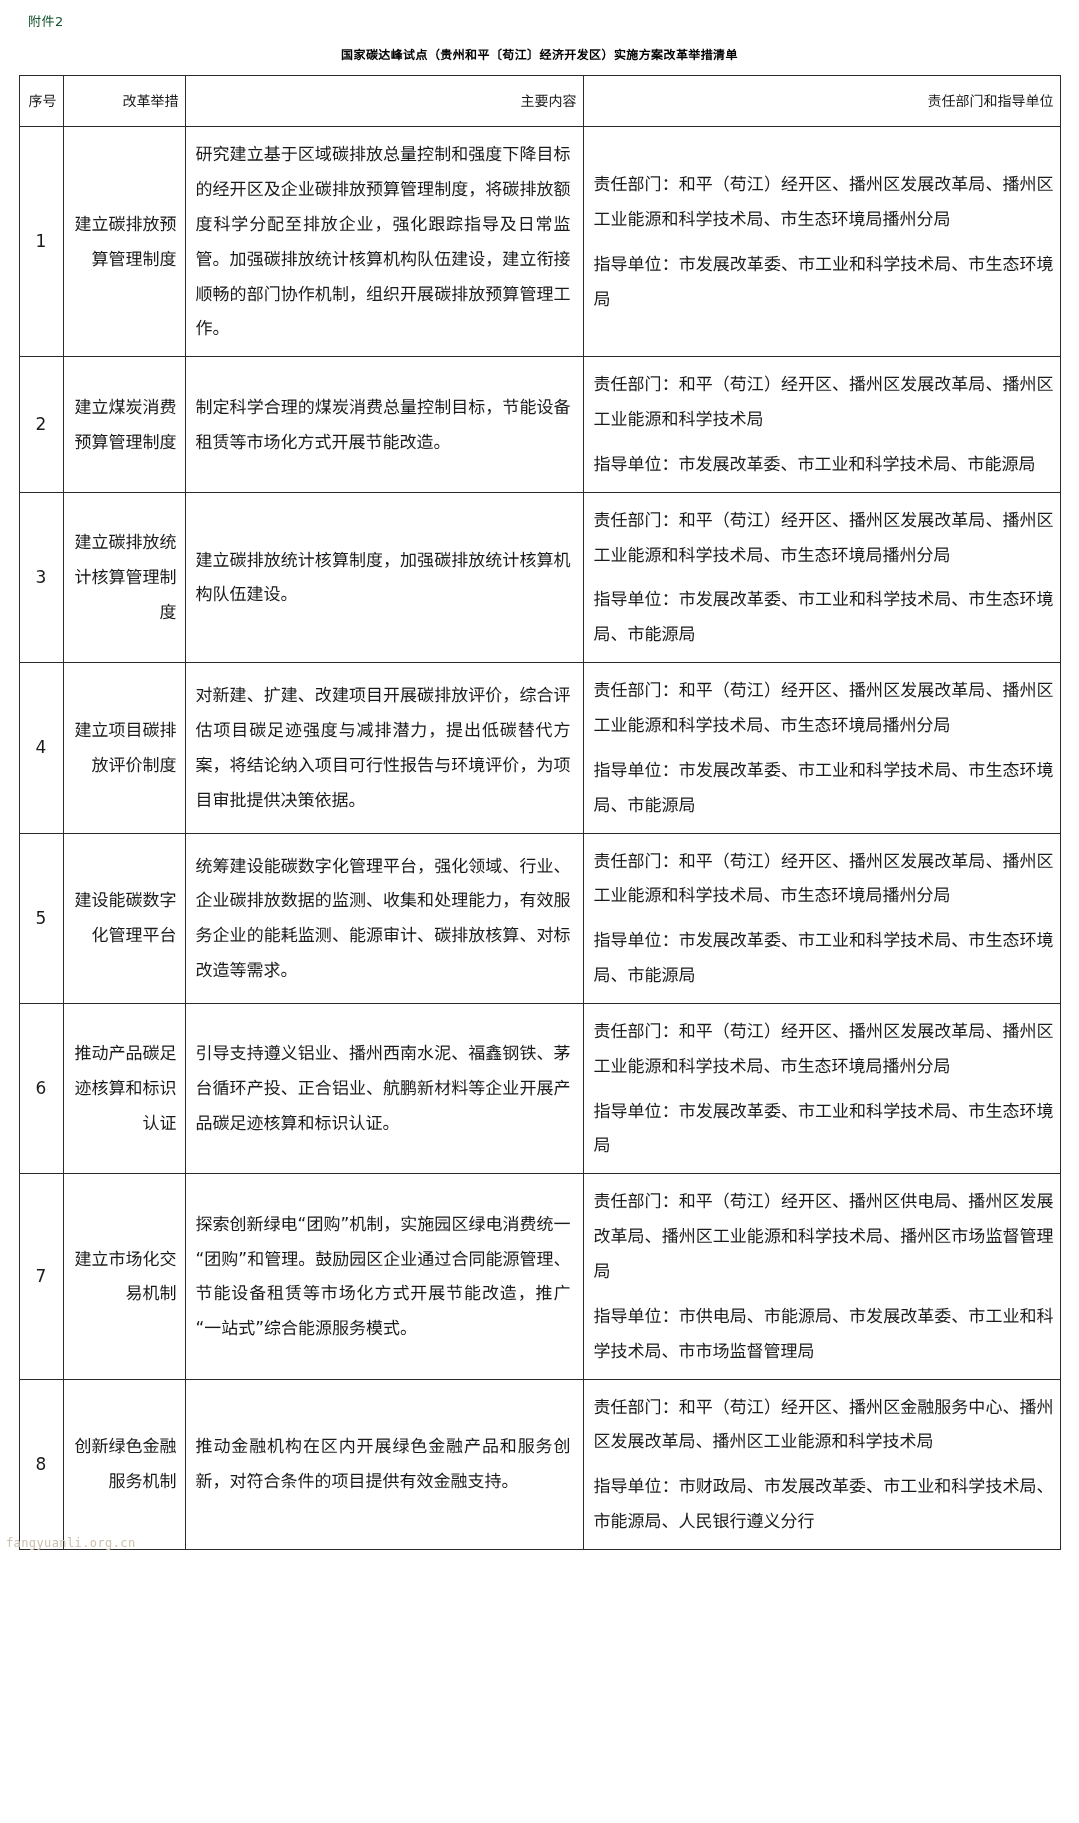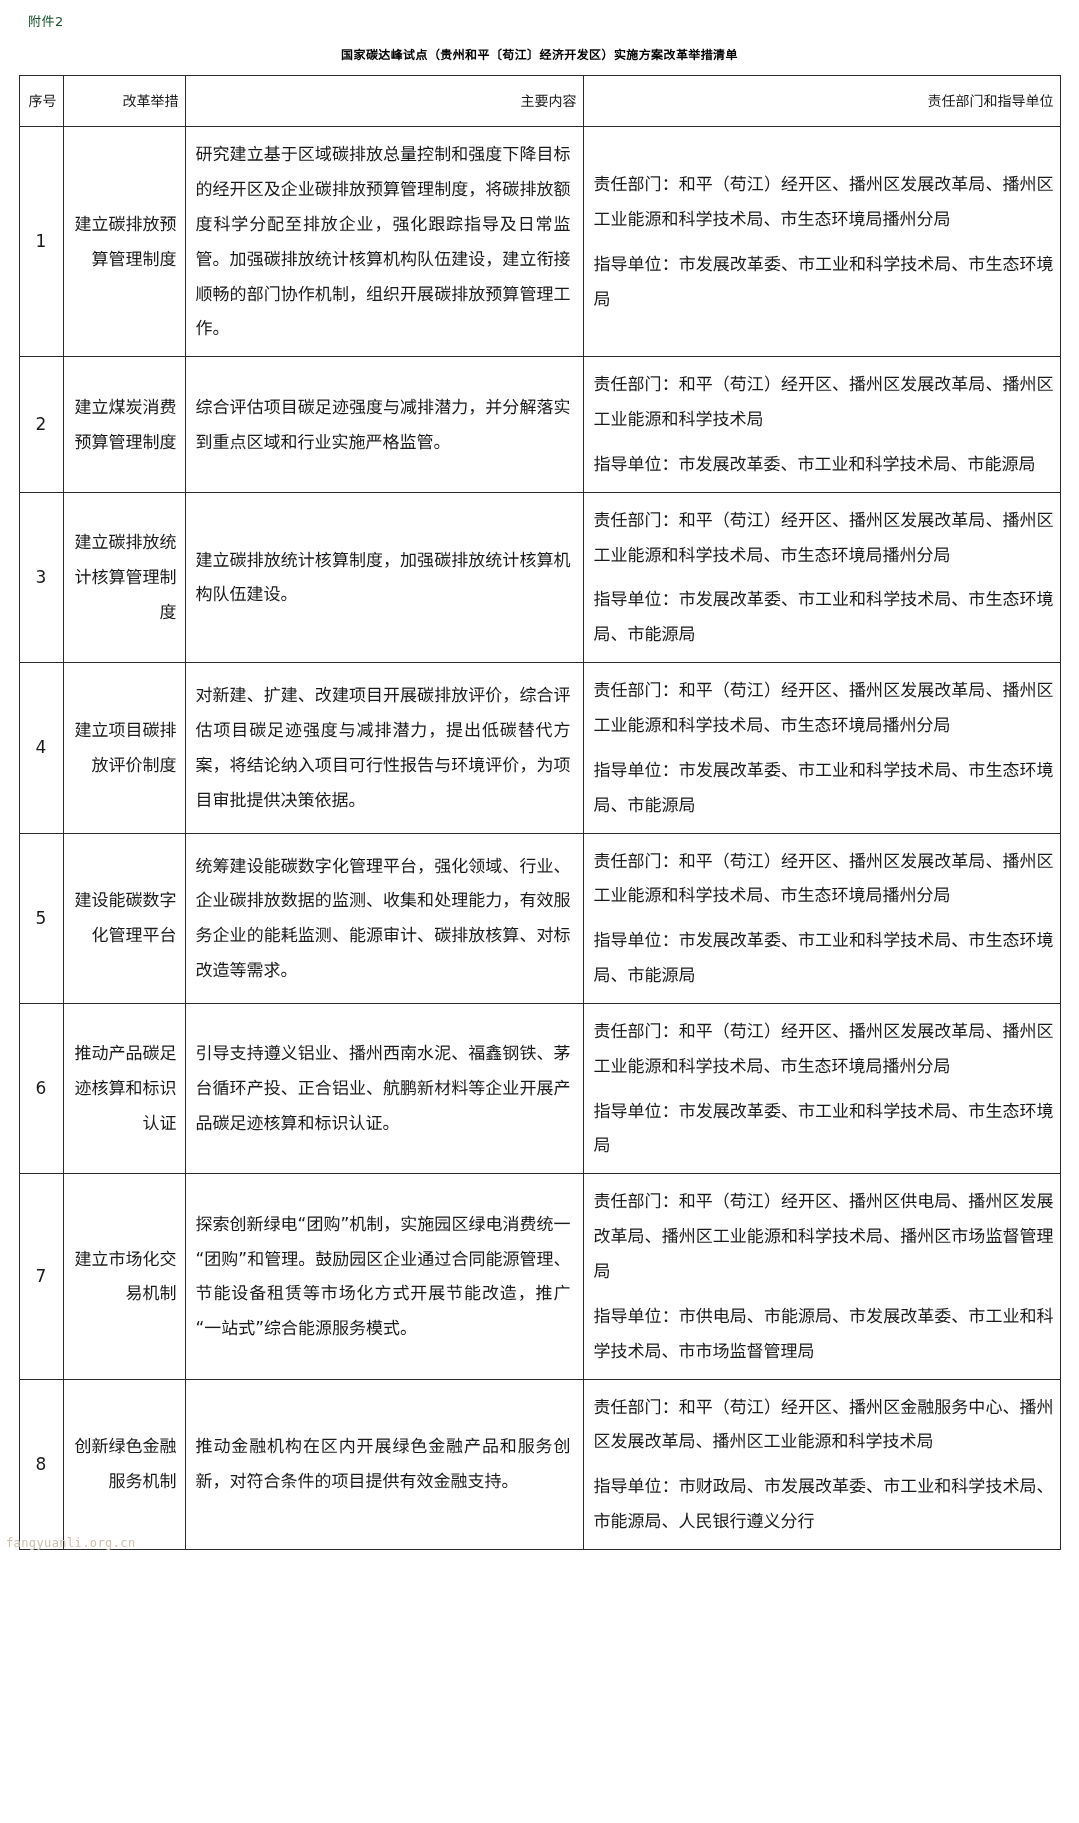--- a/index.html
+++ b/index.html
@@ -134,21 +134,21 @@
         <td class="main">研究建立基于区域碳排放总量控制和强度下降目标的经开区及企业碳排放预算管理制度，将碳排放额度科学分配至排放企业，强化跟踪指导及日常监管。加强碳排放统计核算机构队伍建设，建立衔接顺畅的部门协作机制，组织开展碳排放预算管理工作。</td>
         <td class="dept">
           <span class="line">责任部门：和平（苟江）经开区、播州区发展改革局、播州区工业能源和科学技术局、市生态环境局播州分局</span>
           <span class="line">指导单位：市发展改革委、市工业和科学技术局、市生态环境局</span>
         </td>
       </tr>
 
       <tr>
         <td class="seq">2</td>
         <td class="measure">建立煤炭消费预算管理制度</td>
-        <td class="main">综合评估项目碳足迹强度与减排潜力，并分解落实到重点区域和行业实施严格监管。</td>
+        <td class="main">制定科学合理的煤炭消费总量控制目标，节能设备租赁等市场化方式开展节能改造。</td>
         <td class="dept">
           <span class="line">责任部门：和平（苟江）经开区、播州区发展改革局、播州区工业能源和科学技术局</span>
           <span class="line">指导单位：市发展改革委、市工业和科学技术局、市能源局</span>
         </td>
       </tr>
 
       <tr>
         <td class="seq">3</td>
         <td class="measure">建立碳排放统计核算管理制度</td>
         <td class="main">建立碳排放统计核算制度，加强碳排放统计核算机构队伍建设。</td>

